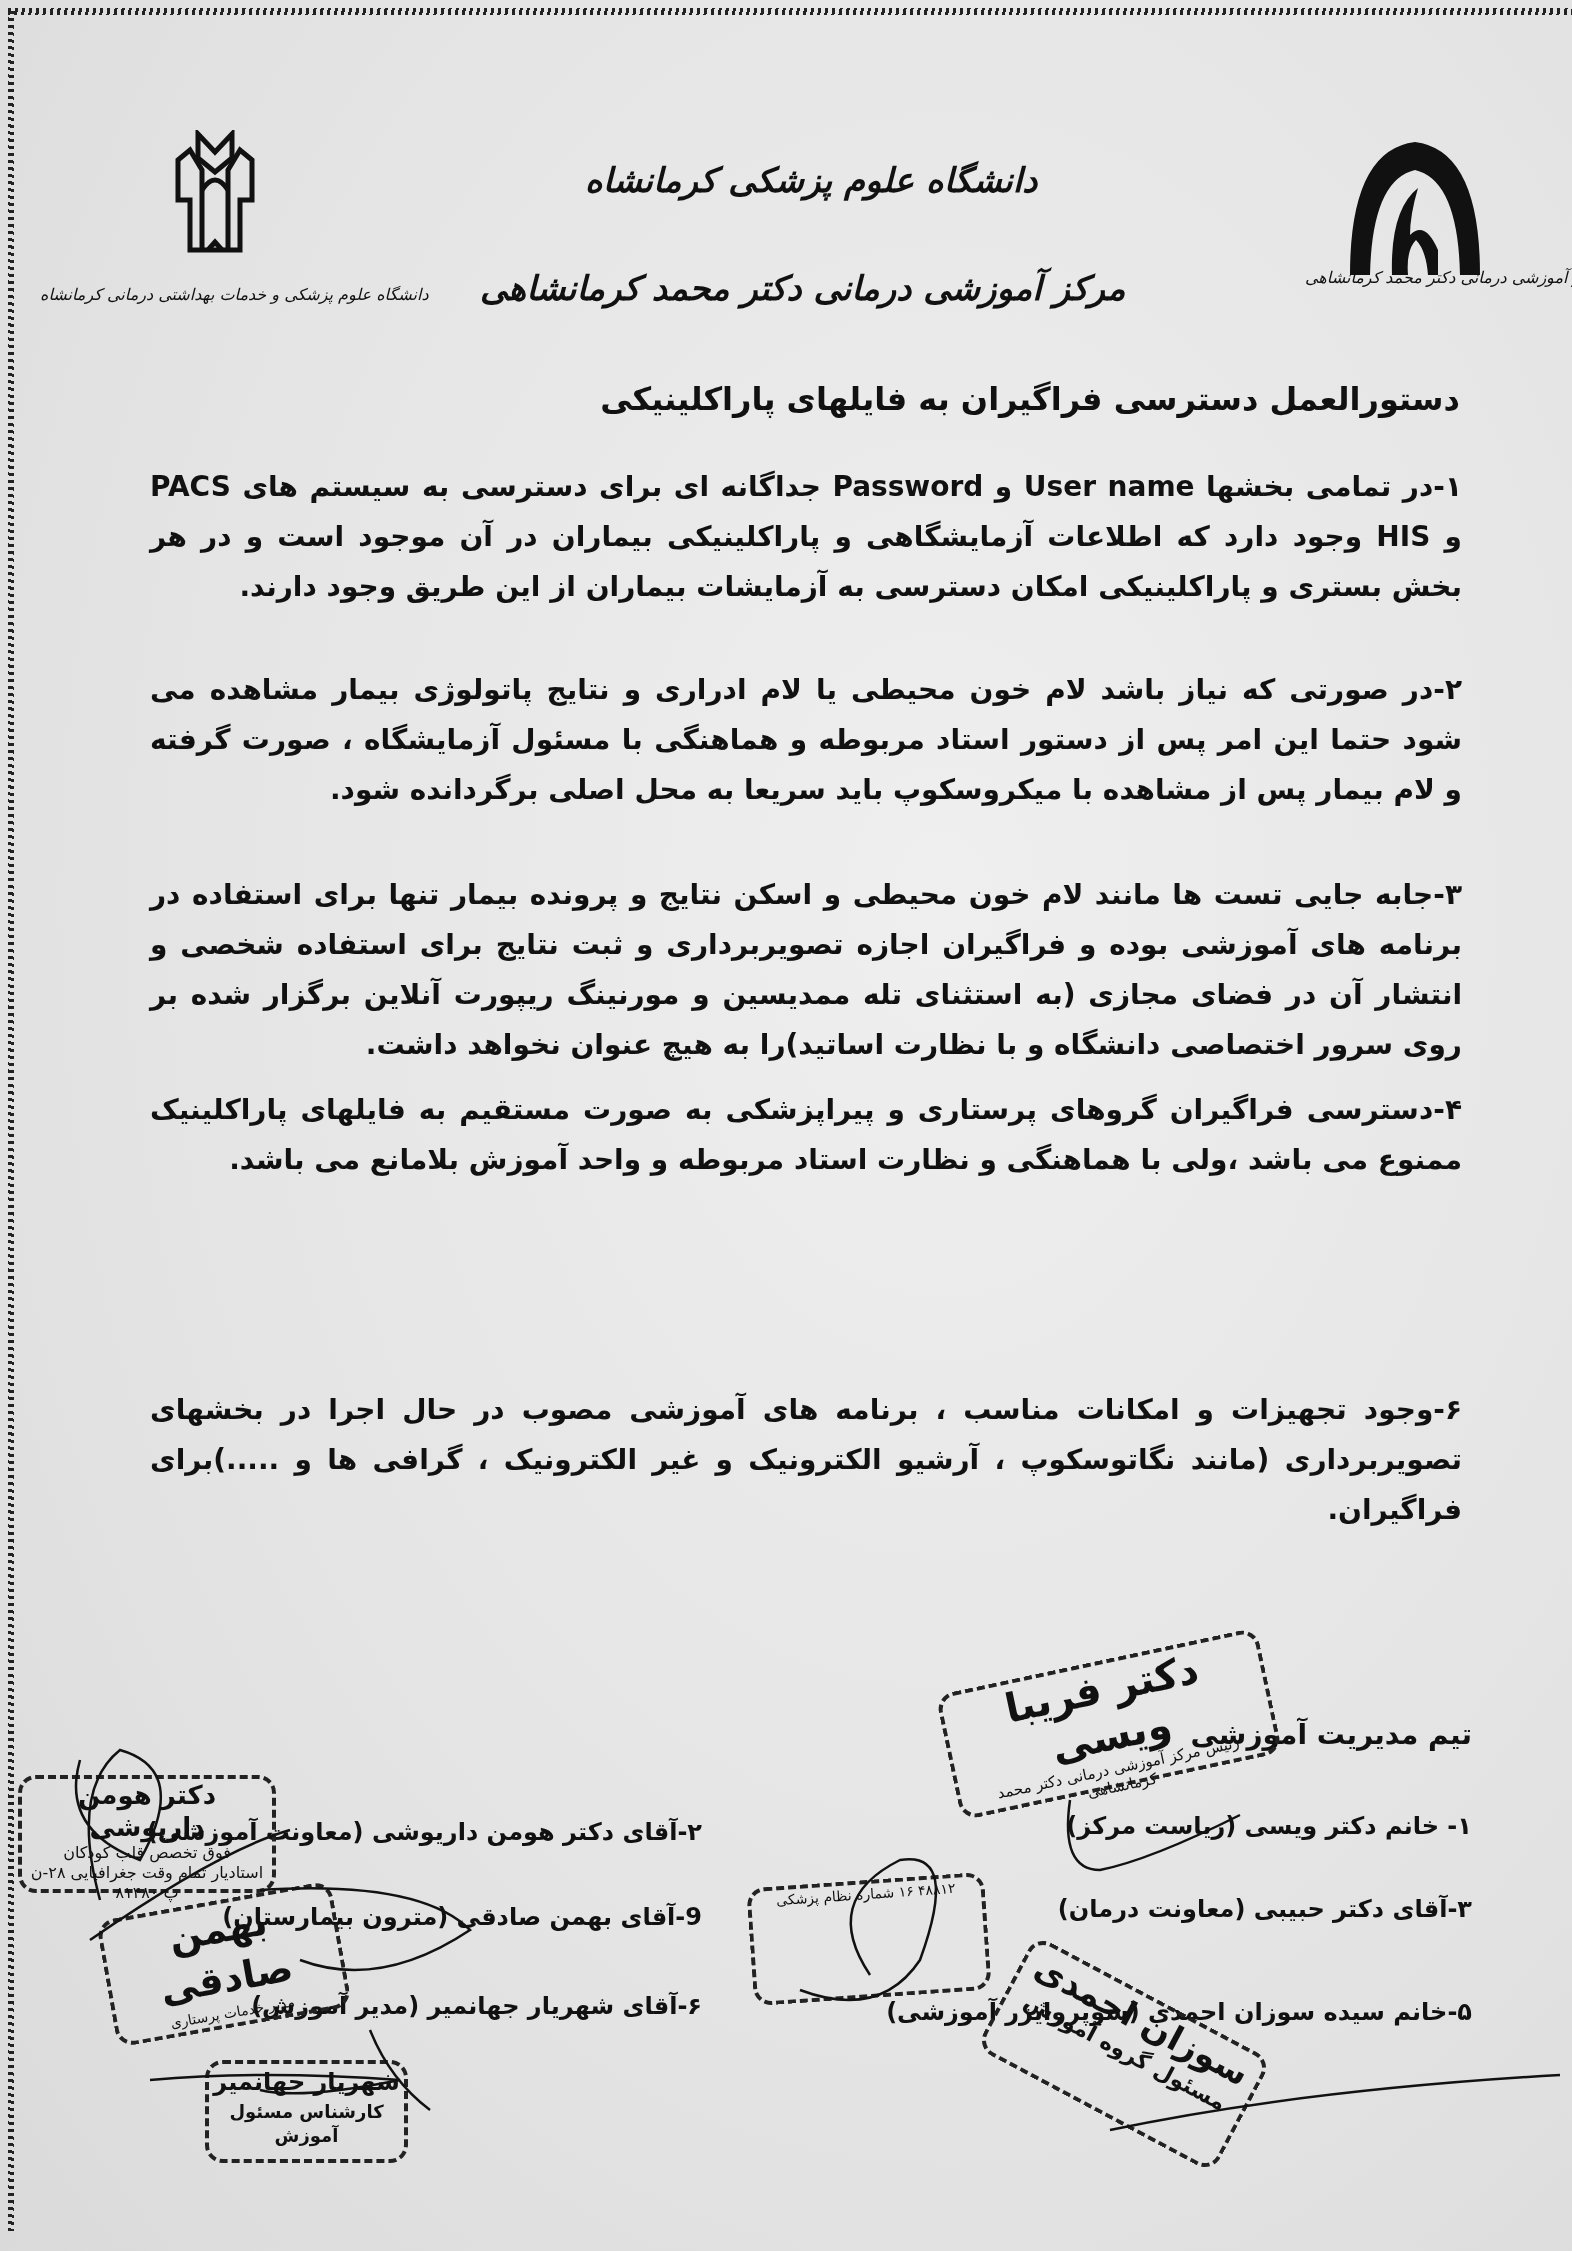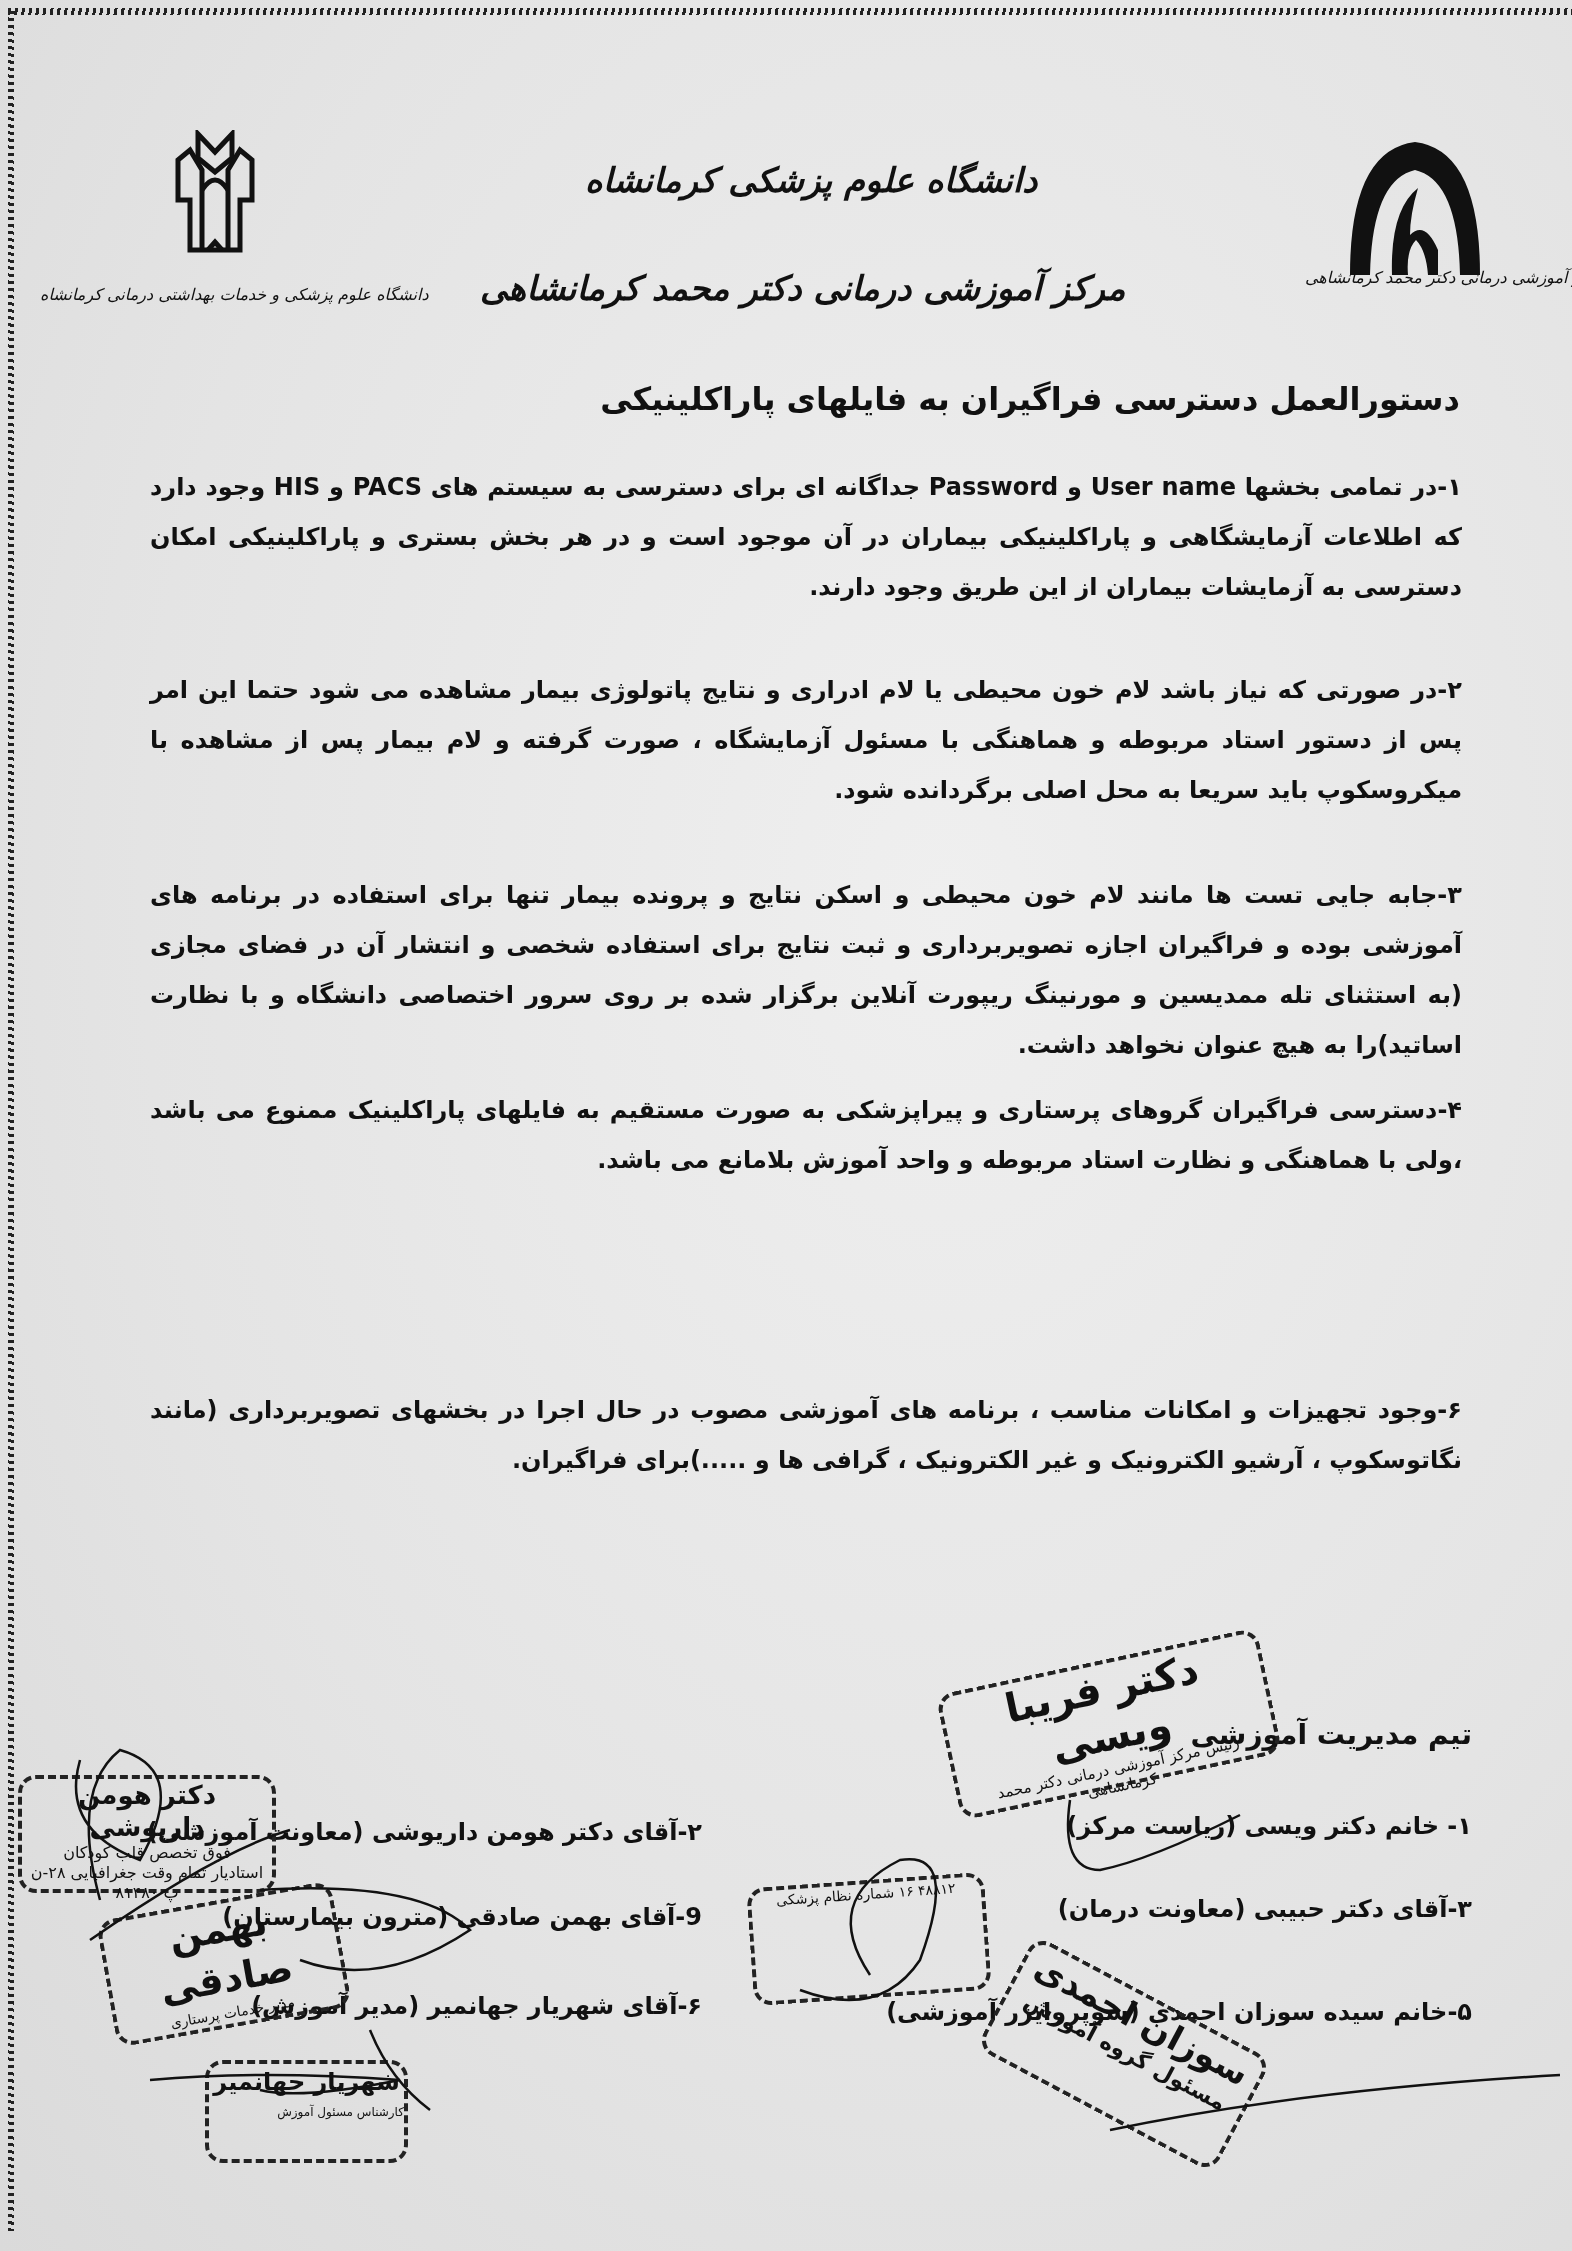--- a/index.html
+++ b/index.html
@@ -16,40 +16,40 @@
   .logo-right{left:1330px;top:140px;width:170px;height:140px;}
   .logo-left{left:170px;top:130px;width:90px;height:125px;}
   .logo-caption{position:absolute;font-family:"DejaVu Serif",serif;font-style:italic;font-size:16px;direction:rtl;white-space:nowrap;}
   .cap-right{left:1305px;top:268px;}
   .cap-left{left:40px;top:285px;text-align:right;}
   .title{position:absolute;direction:rtl;font-weight:bold;white-space:nowrap;font-style:italic;}
   .t1{left:585px;top:160px;font-size:34px;}
   .t2{left:480px;top:268px;font-size:34px;}
   .subtitle{position:absolute;right:112px;top:380px;direction:rtl;font-weight:bold;font-size:32px;}
   .para{position:absolute;left:150px;right:110px;direction:rtl;text-align:justify;
-        font-size:24px;line-height:50px;font-weight:bold;}
+        font-size:28px;line-height:50px;font-weight:bold;}
   .p1{top:462px;} .p2{top:665px;} .p3{top:870px;} .p4{top:1085px;}
   .p5{top:1235px;} .p6{top:1385px;} .p7{top:1530px;}
   .team-title{position:absolute;right:100px;top:1718px;direction:rtl;font-weight:bold;font-size:28px;margin-left:44px;}
   .member{position:absolute;direction:rtl;font-weight:bold;font-size:24px;white-space:nowrap;}
   .m1{right:100px;top:1812px;} .m3{right:100px;top:1895px;} .m5{right:100px;top:1998px;}
   .m2{right:870px;top:1818px;} .m4{right:870px;top:1903px;} .m6{right:870px;top:1992px;}
   .stamp{position:absolute;border:4px dashed #222;border-radius:18px;direction:rtl;
          text-align:center;font-weight:bold;color:#111;background:transparent;}
   .s-veysi{left:945px;top:1660px;width:320px;height:120px;transform:rotate(-12deg);font-size:40px;line-height:48px;}
   .s-veysi small{display:block;font-size:15px;line-height:18px;font-weight:normal;}
   .s-habibi{left:750px;top:1880px;width:230px;height:110px;transform:rotate(-4deg);font-size:14px;line-height:20px;font-weight:normal;}
   .s-ahmadi{left:990px;top:1990px;width:260px;height:120px;transform:rotate(28deg);font-size:34px;line-height:44px;}
   .s-ahmadi small{display:block;font-size:22px;line-height:28px;}
   .s-dariushi{left:18px;top:1775px;width:250px;height:110px;font-size:26px;line-height:32px;}
   .s-dariushi small{display:block;font-size:16px;line-height:20px;font-weight:normal;}
   .s-sadeghi{left:105px;top:1900px;width:230px;height:120px;transform:rotate(-10deg);font-size:38px;line-height:50px;}
   .s-sadeghi small{display:block;font-size:14px;line-height:18px;font-weight:normal;}
   .s-jahanmir{left:205px;top:2060px;width:195px;height:95px;font-size:24px;line-height:36px;}
-  .s-jahanmir small{display:block;font-size:12px;line-height:24px;font-weight:normal;text-align:right;}
+  .s-jahanmir small{display:block;font-size:18px;line-height:24px;font-weight:bold;}
   .scribble{position:absolute;pointer-events:none;}
 </style>
 </head>
 <body>
 
 <div class="page">
   <div class="border-top"></div>
   <div class="border-left"></div>
 
   <svg class="logo logo-left" viewBox="0 0 90 125">

